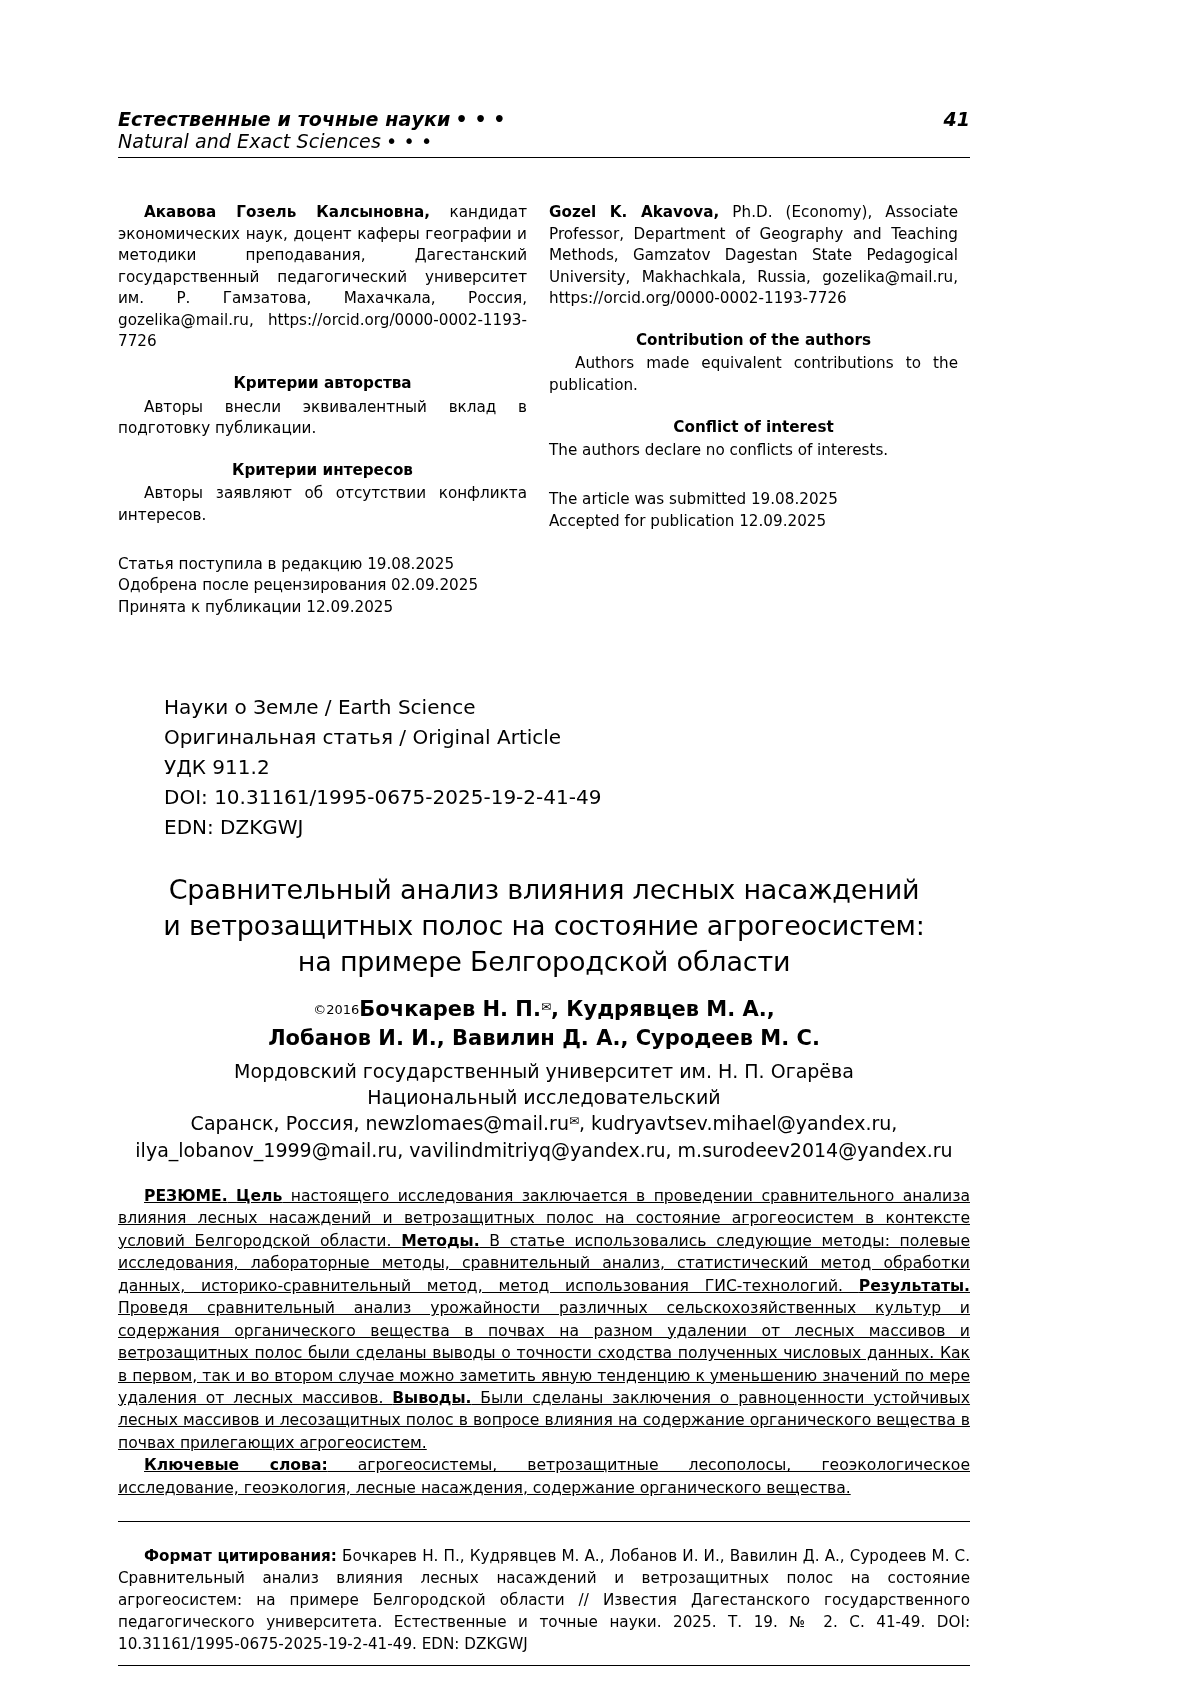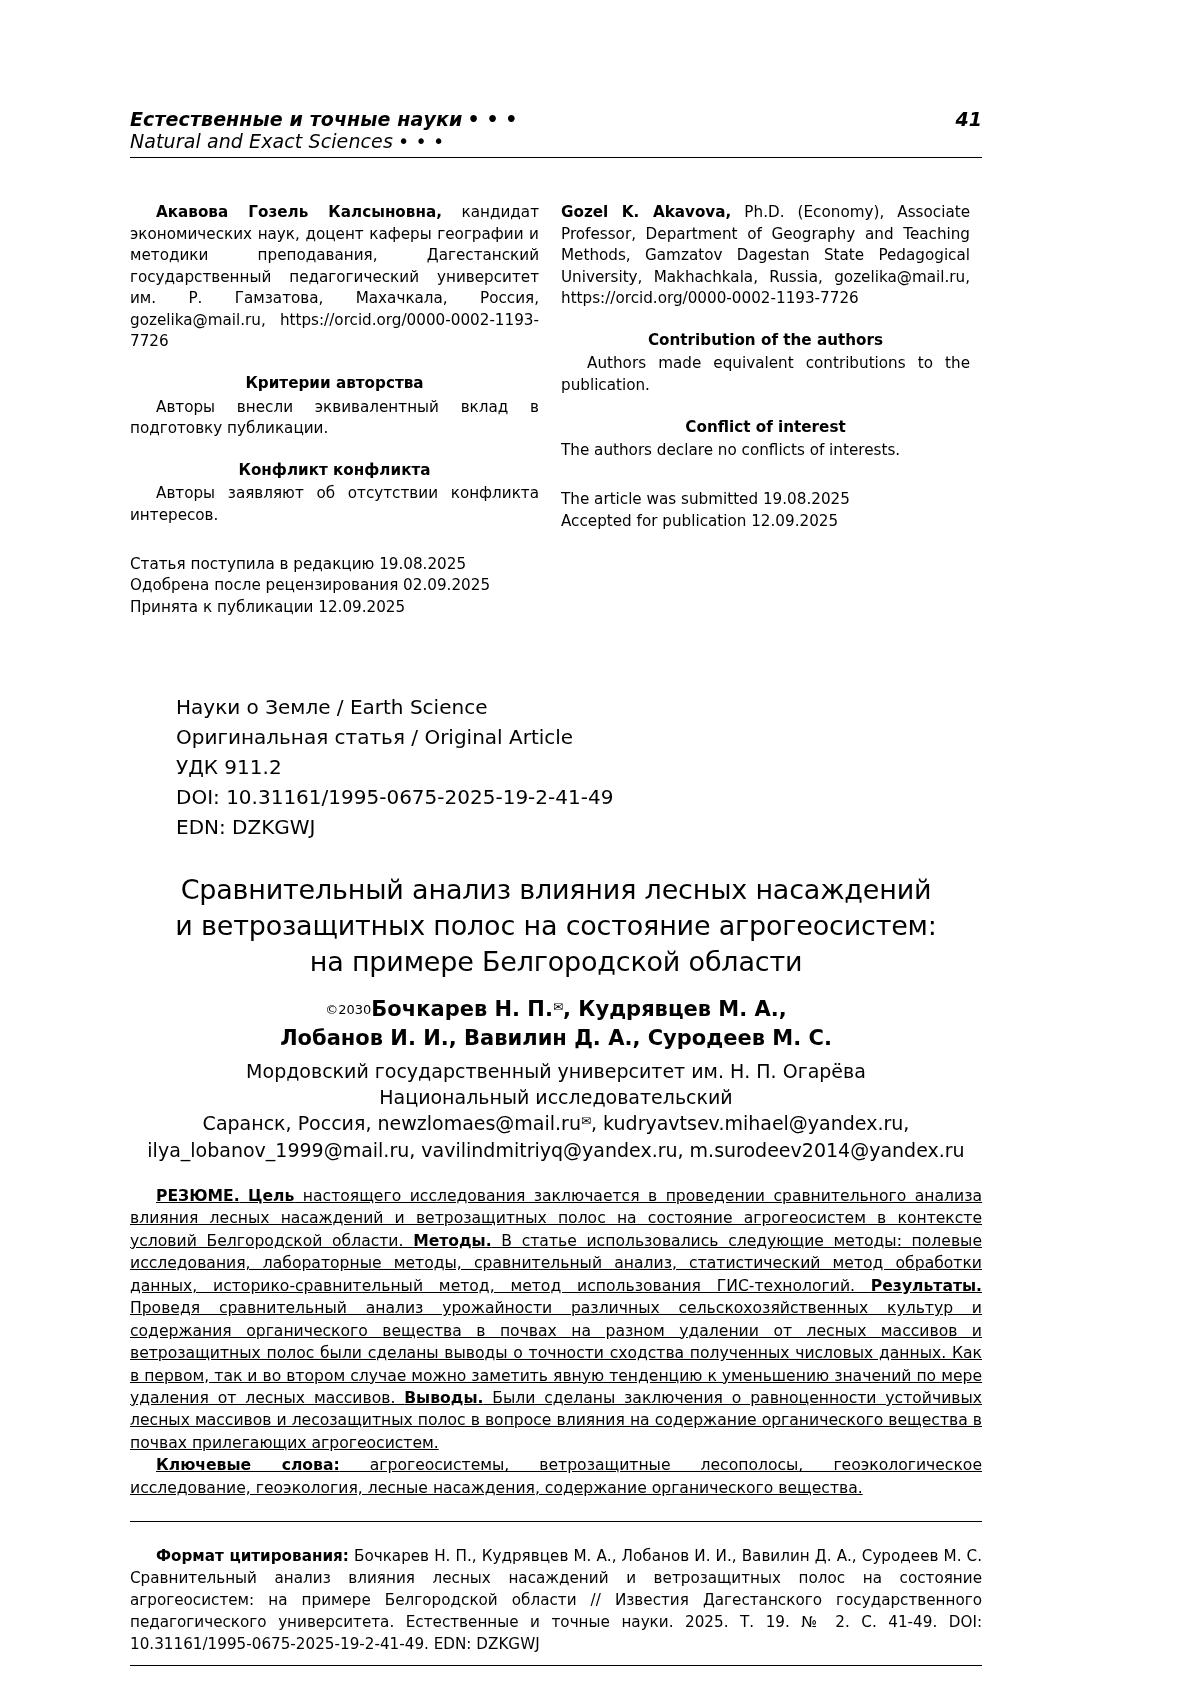--- a/index.html
+++ b/index.html
@@ -9,21 +9,21 @@
   }
   body {
     width: 1200px;
     height: 1697px;
     font-family: "DejaVu Sans", sans-serif;
     color: #000000;
     position: relative;
   }
   .page {
     position: absolute;
-    left: 130px;
+    left: 118px;
     top: 0;
     width: 852px;
   }
 
   
   .runhead {
     margin-top: 108px;
     position: relative;
   }
   .runhead-line1, .runhead-line2 {
@@ -175,21 +175,21 @@
   </div>
 
   <div class="cols">
 
     <div class="col">
       <p class="indent"><span class="bold">Акавова Гозель Калсыновна,</span><span> кандидат экономических наук, доцент каферы географии и методики преподавания, Дагестанский государственный педагогический университет им. Р. Гамзатова, Махачкала, Россия, gozelika@mail.ru, https://orcid.org/0000-0002-1193-7726</span></p>
 
       <p class="sub-head">Критерии авторства</p>
       <p class="indent">Авторы внесли эквивалентный вклад в подготовку публикации.</p>
 
-      <p class="sub-head">Конфликт конфликта</p>
+      <p class="sub-head">Критерии интересов</p>
       <p class="indent">Авторы заявляют об отсутствии конфликта интересов.</p>
 
       <p class="dates">Статья поступила в редакцию 19.08.2025</p>
       <p>Одобрена после рецензирования 02.09.2025</p>
       <p>Принята к публикации 12.09.2025</p>
     </div>
 
     <div class="col">
       <p><span class="bold">Gozel K. Akavova,</span><span> Ph.D. (Economy), Associate Professor, Department of Geography and Teaching Methods, Gamzatov Dagestan State Pedagogical University, Makhachkala, Russia, gozelika@mail.ru, https://orcid.org/0000-0002-1193-7726</span></p>
 
@@ -212,21 +212,21 @@
     <div>EDN: DZKGWJ</div>
   </div>
 
   <div class="title">
     <div>Сравнительный анализ влияния лесных насаждений</div>
     <div>и ветрозащитных полос на состояние агрогеосистем:</div>
     <div>на примере Белгородской области</div>
   </div>
 
   <div class="authors">
-    <div><span class="copyright">©2030</span><span>Бочкарев Н. П.</span><span class="envelope">✉</span><span>, Кудрявцев М. А.,</span></div>
+    <div><span class="copyright">©2016</span><span>Бочкарев Н. П.</span><span class="envelope">✉</span><span>, Кудрявцев М. А.,</span></div>
     <div>Лобанов И. И., Вавилин Д. А., Суродеев М. С.</div>
   </div>
 
   <div class="affil">
     <div>Мордовский государственный университет им. Н. П. Огарёва</div>
     <div>Национальный исследовательский</div>
   </div>
 
   <div class="contacts">
     <div><span>Саранск, Россия, newzlomaes@mail.ru</span><span class="envelope">✉</span><span>, kudryavtsev.mihael@yandex.ru,</span></div>

